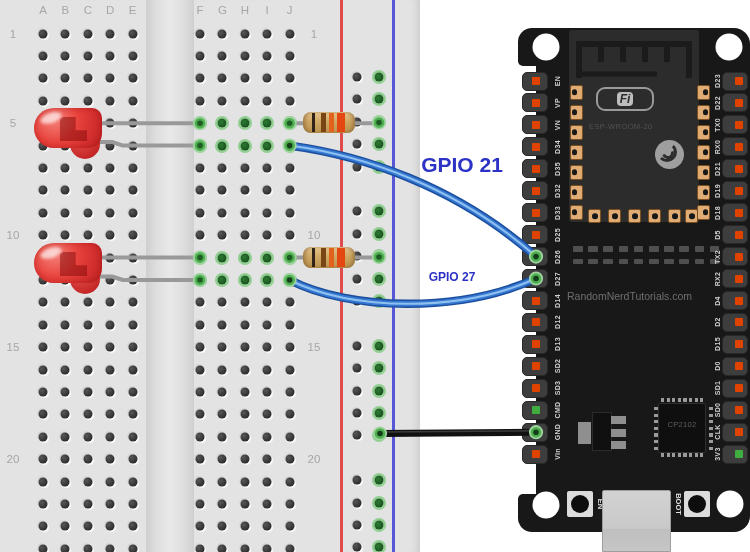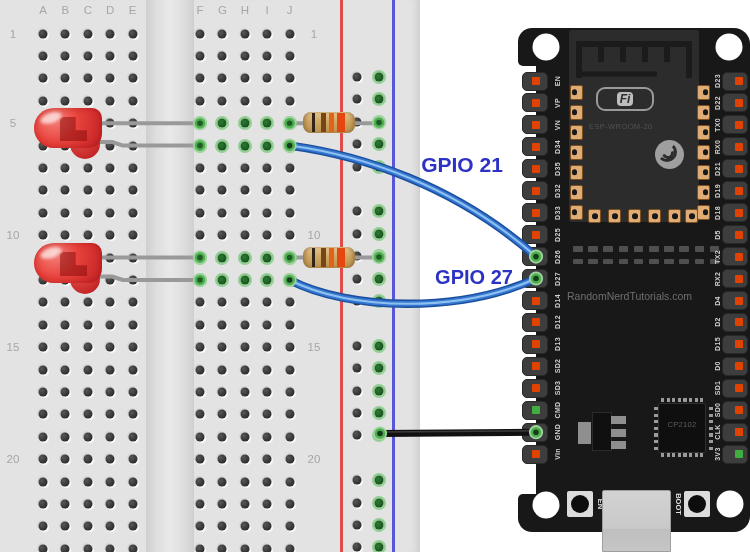--- a/index.html
+++ b/index.html
@@ -722,15 +722,15 @@
       <circle cx="289.6" cy="280" r="2.8" fill="#143d1a"></circle>
       <circle cx="536" cy="278.5" r="6.2" fill="#4fae4f" stroke="#9fd49f" stroke-width="1.8"></circle>
       <circle cx="536" cy="278.5" r="2.8" fill="#143d1a"></circle>
       <circle cx="380" cy="433.5" r="6.2" fill="#4fae4f" stroke="#9fd49f" stroke-width="1.8"></circle>
       <circle cx="380" cy="433.5" r="2.8" fill="#143d1a"></circle>
       <circle cx="536" cy="432.2" r="6.2" fill="#4fae4f" stroke="#9fd49f" stroke-width="1.8"></circle>
       <circle cx="536" cy="432.2" r="2.8" fill="#143d1a"></circle>
     </svg>
 
   <div class="gpio-label" style="left:462px;top:165px;">GPIO 21</div>
-  <div class="gpio-label" style="left:474px;top:277px;font-size:20px;">GPIO 27</div>
+  <div class="gpio-label" style="left:452px;top:277px;font-size:12px;">GPIO 27</div>
 
 </div>
 
 </body></html>

